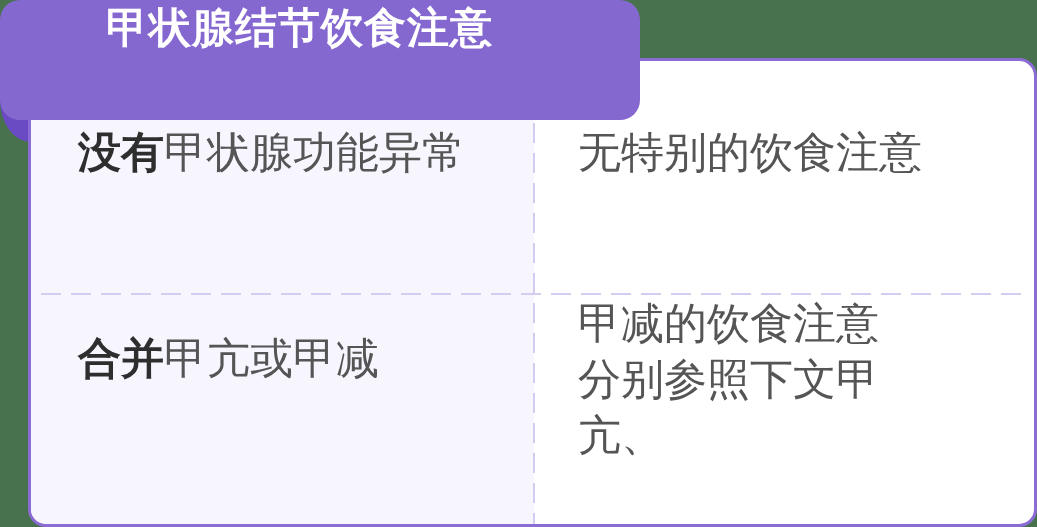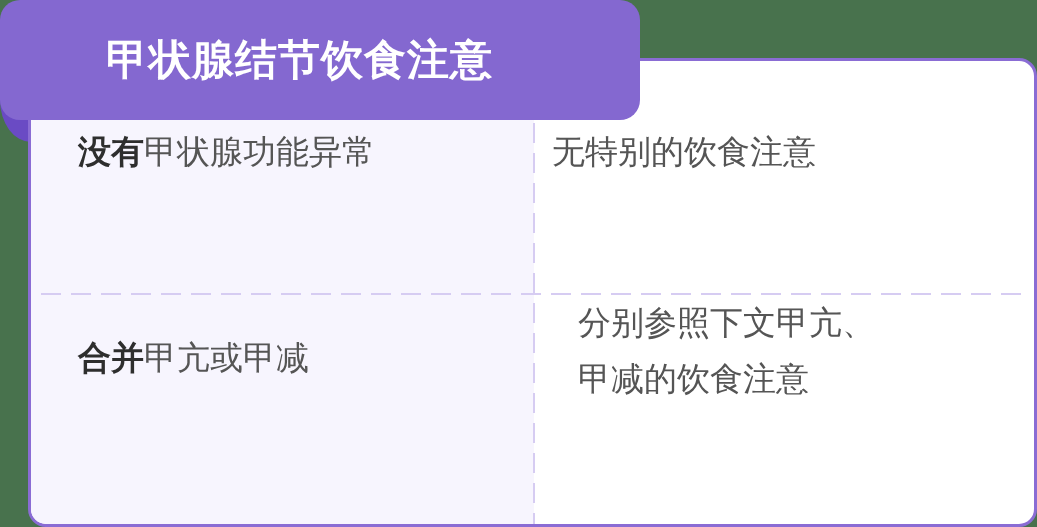--- a/index.html
+++ b/index.html
@@ -37,37 +37,37 @@
       position: absolute; left: 0; top: 100px;
       width: 31px; height: 42px;
       background: #6a4bc4;
       border-bottom-left-radius: 31px 42px;
     }
     .tab {
       position: absolute; left: 0; top: 0;
       width: 640px; height: 120px;
       background: #8468d0;
       border-radius: 20px;
-      display: flex; align-items: center;
+      display: flex; 
     }
     .tab-title {
       margin-left: 106px;
       color: #ffffff;
       font-size: 42px; font-weight: bold;
       letter-spacing: 1px;
     }
     .cell {
       position: absolute;
-      font-size: 33px;
+      font-size: 43px;
       line-height: 56px;
       color: #555555;
     }
     .cell .strong { color: #2e2e2e; font-weight: bold; }
     .r1l { left: 78px; top: 124px; }
-    .r1r { left: 552px; top: 124px; }
+    .r1r { left: 578px; top: 124px; }
     .r2l { left: 78px; top: 330px; }
     .r2r { left: 578px; top: 295px; width: 380px; }
   </style>
 </head>
 <body>
 
 <div class="fold"></div>
 
 <div class="card">
   <div class="col-left"></div>
@@ -81,15 +81,15 @@
 
 <div class="cell r1l">
   <span class="strong">没有</span><span>甲状腺功能异常</span>
 </div>
 <div class="cell r1r">无特别的饮食注意</div>
 
 <div class="cell r2l">
   <span class="strong">合并</span><span>甲亢或甲减</span>
 </div>
 <div class="cell r2r">
+  <div>甲减的饮食注意</div>
   <div>分别参照下文甲亢、</div>
-  <div>甲减的饮食注意</div>
 </div>
 
 </body></html>

